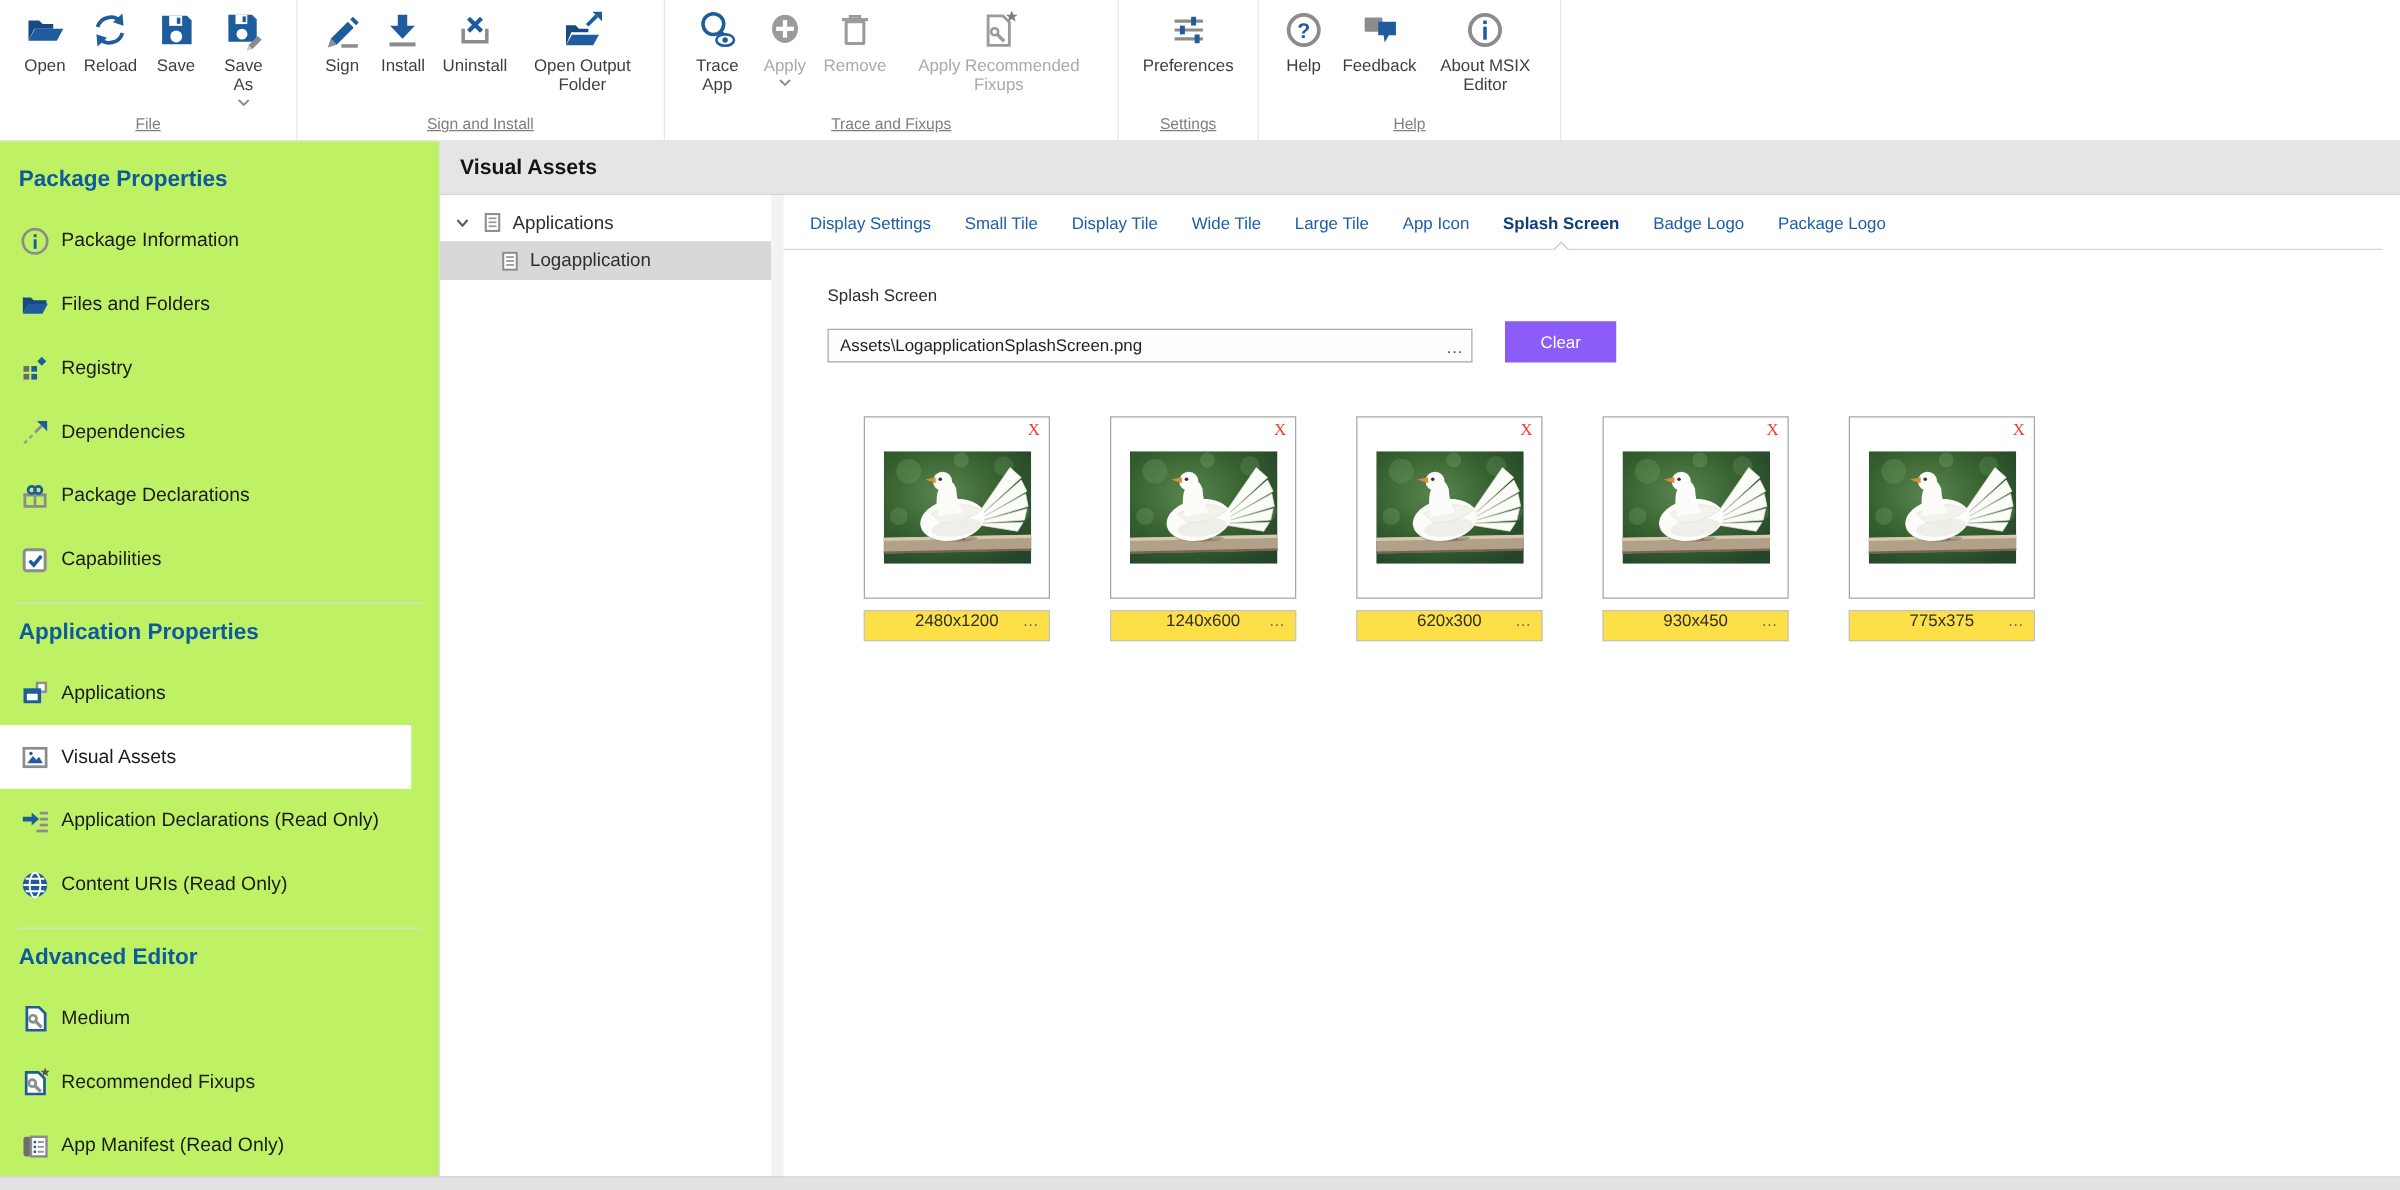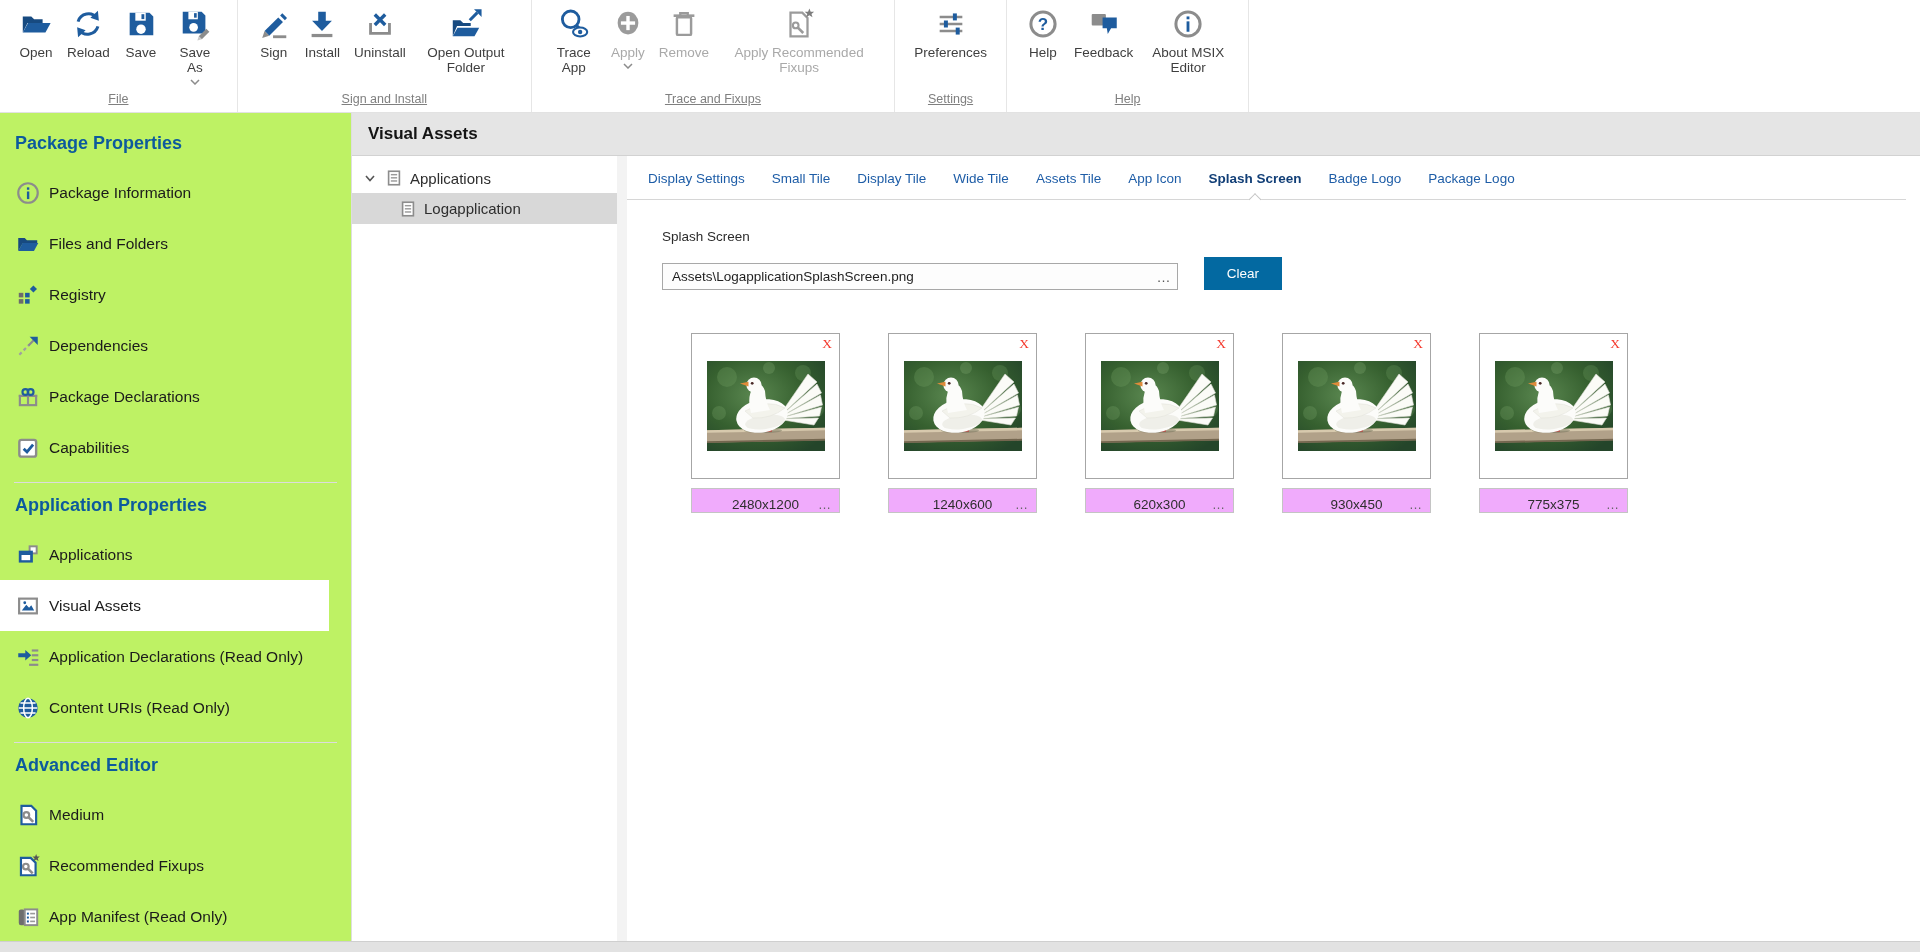--- a/index.html
+++ b/index.html
@@ -52,30 +52,30 @@
 
   
   .splash-section{padding:29px 0 0 35px;}
   .splash-label{font-size:13.5px;color:#2c2c2c;}
   .splash-row{display:flex;align-items:flex-end;margin-top:13px;}
   .input-wrap{position:relative;width:516px;}
   .path-input{width:516px;height:27px;border:1px solid #a8a8a8;background:#fdfdfd;font-size:13.5px;color:#1f1f1f;
     padding:0 28px 0 9px;font-family:"Liberation Sans",sans-serif;outline:none;}
   .browse-btn{position:absolute;right:4px;top:0;height:27px;width:20px;display:flex;align-items:center;justify-content:center;
     color:#555;font-size:14px;cursor:pointer;letter-spacing:1px;}
-  .clear-btn{margin-left:26px;width:78px;height:33px;background:#0369a1;color:#fff;border:none;font-size:13.5px;
+  .clear-btn{margin-left:26px;width:89px;height:33px;background:#8b5cf6;color:#fff;border:none;font-size:13.5px;
     font-family:"Liberation Sans",sans-serif;cursor:pointer;}
 
   
   .cards{display:flex;gap:48px;padding:43px 0 0 29px;}
   .card-col{display:flex;flex-direction:column;gap:9px;}
   .card{width:149px;height:146px;border:1px solid #a6a6a6;background:#fff;position:relative;cursor:pointer;}
   .card .x{position:absolute;top:2px;right:7px;color:#f4392d;font-size:13.5px;font-family:"Liberation Serif",serif;cursor:pointer;}
   .card .thumb{position:absolute;left:50%;top:27px;transform:translateX(-50%);width:118px;height:90px;}
-  .size-btn{width:149px;height:25px;border:1px solid #c4c4c4;background:#f0abfc;display:flex;align-items:flex-end;
+  .size-btn{width:149px;height:25px;border:1px solid #c4c4c4;background:#fde047;display:flex;align-items:flex-start;
     justify-content:center;position:relative;font-size:13.5px;color:#2e2e2e;cursor:pointer;}
   .size-btn .more{position:absolute;right:7px;color:#666;font-size:13px;letter-spacing:1px;}
 
   .bottombar{height:11px;background:#e2e2e2;border-top:1px solid #cfcfcf;flex-shrink:0;}
   .defs-holder{position:absolute;width:0;height:0;overflow:hidden;}
 </style>
 </head>
 <body>
 
 <svg class="defs-holder" aria-hidden="true">
@@ -542,21 +542,21 @@
           </div>
         </div>
         <div class="vgap"></div>
 
         <div class="contentpane">
           <div class="tabs">
             <span class="tab">Display Settings</span>
             <span class="tab">Small Tile</span>
             <span class="tab">Display Tile</span>
             <span class="tab">Wide Tile</span>
-            <span class="tab">Assets Tile</span>
+            <span class="tab">Large Tile</span>
             <span class="tab">App Icon</span>
             <span class="tab selected"><span>Splash Screen</span><span class="caret"></span></span>
             <span class="tab">Badge Logo</span>
             <span class="tab">Package Logo</span>
           </div>
 
           <div class="splash-section">
             <div class="splash-label">Splash Screen</div>
             <div class="splash-row">
               <div class="input-wrap">

